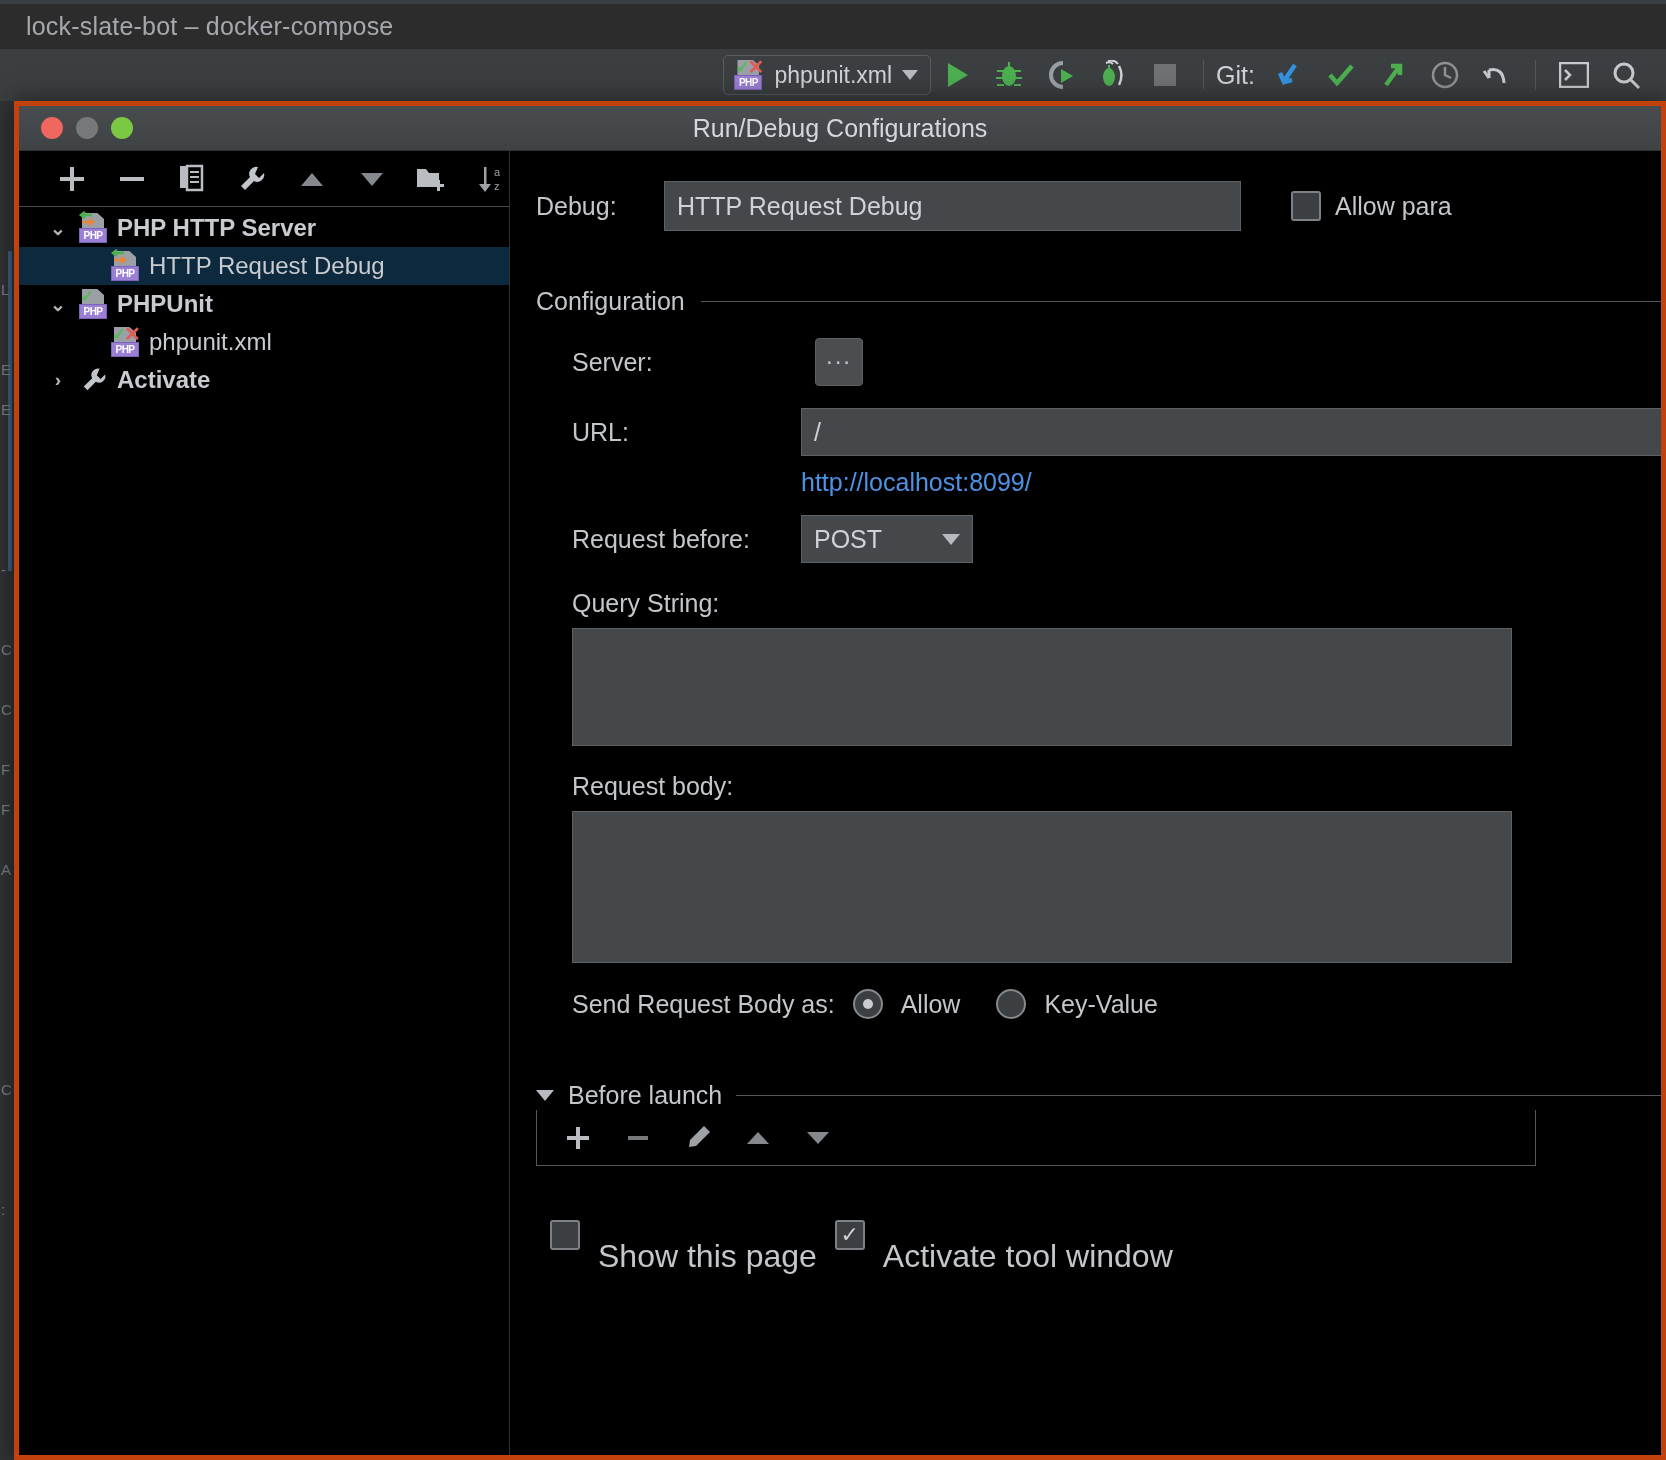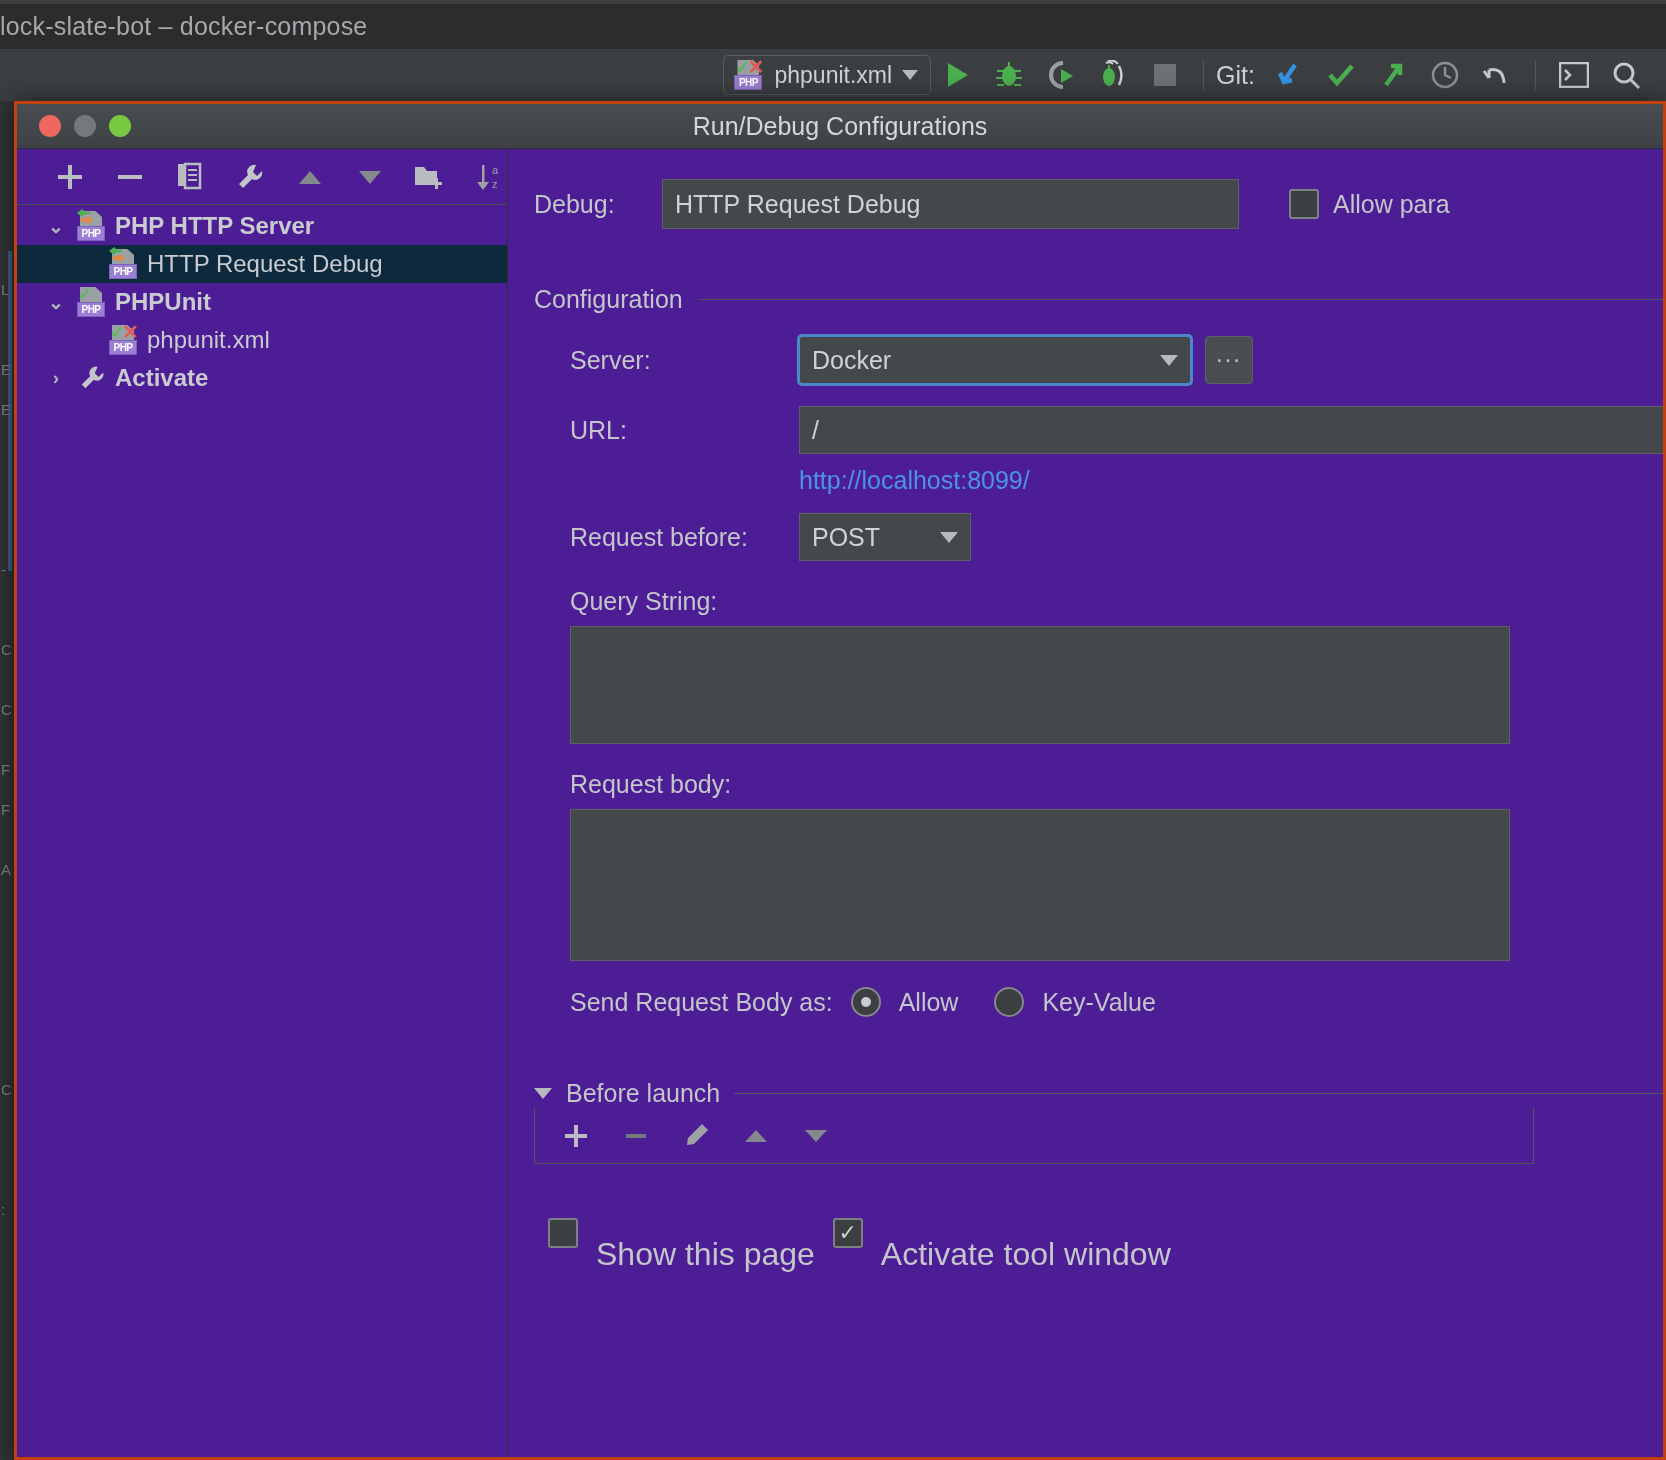--- a/index.html
+++ b/index.html
@@ -12,21 +12,21 @@
 
   
   #ide-root { position: absolute; inset: 0; background: #3c3f41; }
 
   #ide-titlebar {
     position: absolute; left: 0; top: 4px; width: 1666px; height: 45px;
     background: #2c2c2c;
     display: flex; align-items: center;
   }
   #ide-titlebar .title {
-    color: #a5a8ad; font-size: 25px; letter-spacing: .2px;
+    margin-left: 26px; color: #a5a8ad; font-size: 25px; letter-spacing: .2px;
   }
   #ide-toolbar {
     position: absolute; left: 0; top: 49px; width: 1666px; height: 52px;
     background: #3c3f41;
     display: flex; align-items: center; justify-content: flex-end;
   }
   .rc-chip {
     display: flex; align-items: center; gap: 10px;
     height: 40px; padding: 0 12px 0 10px;
     border: 1px solid #5a5d5f; border-radius: 5px;
@@ -64,22 +64,22 @@
   .gutter-strip {
     position: absolute; left: 0; top: 101px; width: 14px; height: 1359px;
     background: #313335;
   }
   .gutter-accent { position: absolute; left: 8px; width: 4px; background: #3d6185; }
   .gutter-mark { position: absolute; font-size: 15px; color: #7c8186; left: 1px; }
 
   
   #dialog {
     position: absolute; left: 14px; top: 101px; width: 1652px; height: 1359px;
-    background: #4c1d95;
-    border: 3px solid #c2410c;
+    background: #000000;
+    border: 5px solid #c2410c;
     box-shadow: 0 0 24px rgba(0,0,0,.55);
     overflow: hidden;
   }
   #dialog-titlebar {
     position: relative; height: 45px;
     background: linear-gradient(#4a4d4f, #3f4244);
     border-bottom: 1px solid #2e3032;
     display: flex; align-items: center;
   }
   .traffic { display: flex; gap: 13px; margin-left: 22px; }
@@ -466,24 +466,20 @@
           </span>
         </div>
 
         <div class="section-head">
           <span class="t">Configuration</span>
           <span class="line"></span>
         </div>
 
         <div class="field-row">
           <span class="field-label">Server:</span>
-          <span class="combo" id="server-combo">
-            <span>Docker</span>
-            <span class="caret"></span>
-          </span>
           <span id="server-browse">...</span>
         </div>
 
         <div class="field-row">
           <span class="field-label">URL:</span>
           <input id="url-input" type="text" value="/" style="">
         </div>
         <div id="url-hint">http://localhost:8099/</div>
 
         <div class="field-row" style="margin-top:18px">

